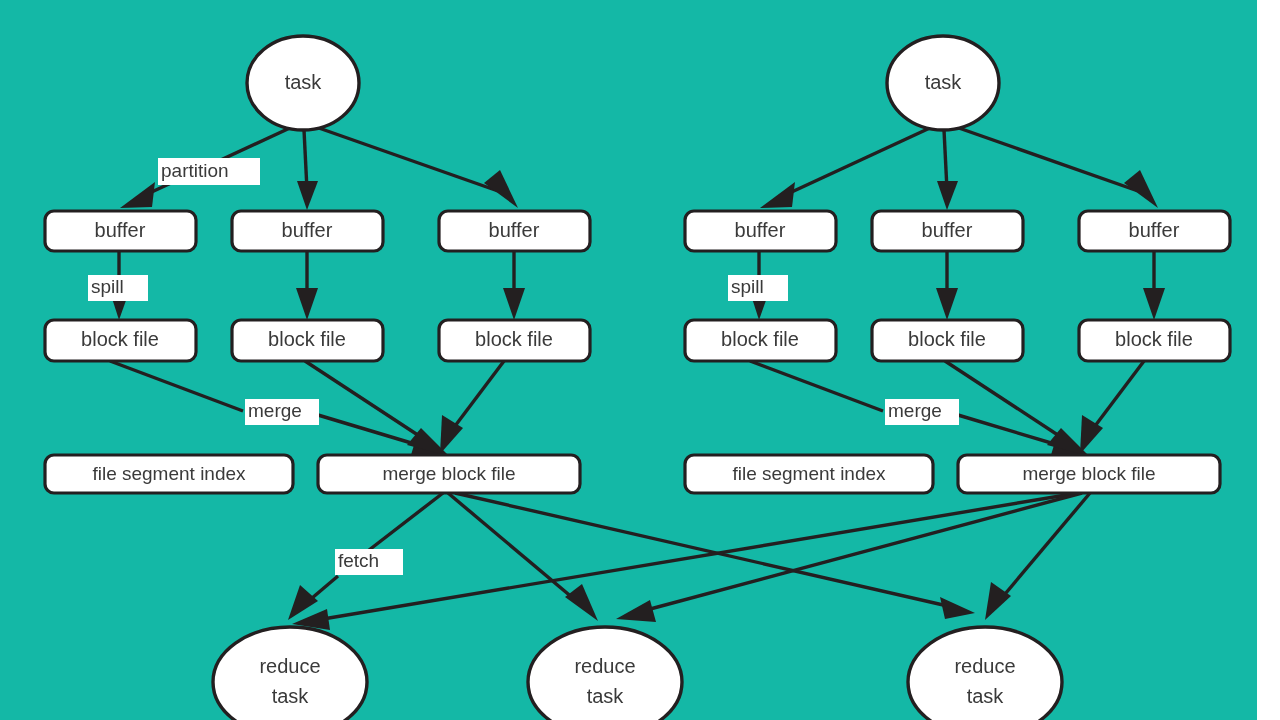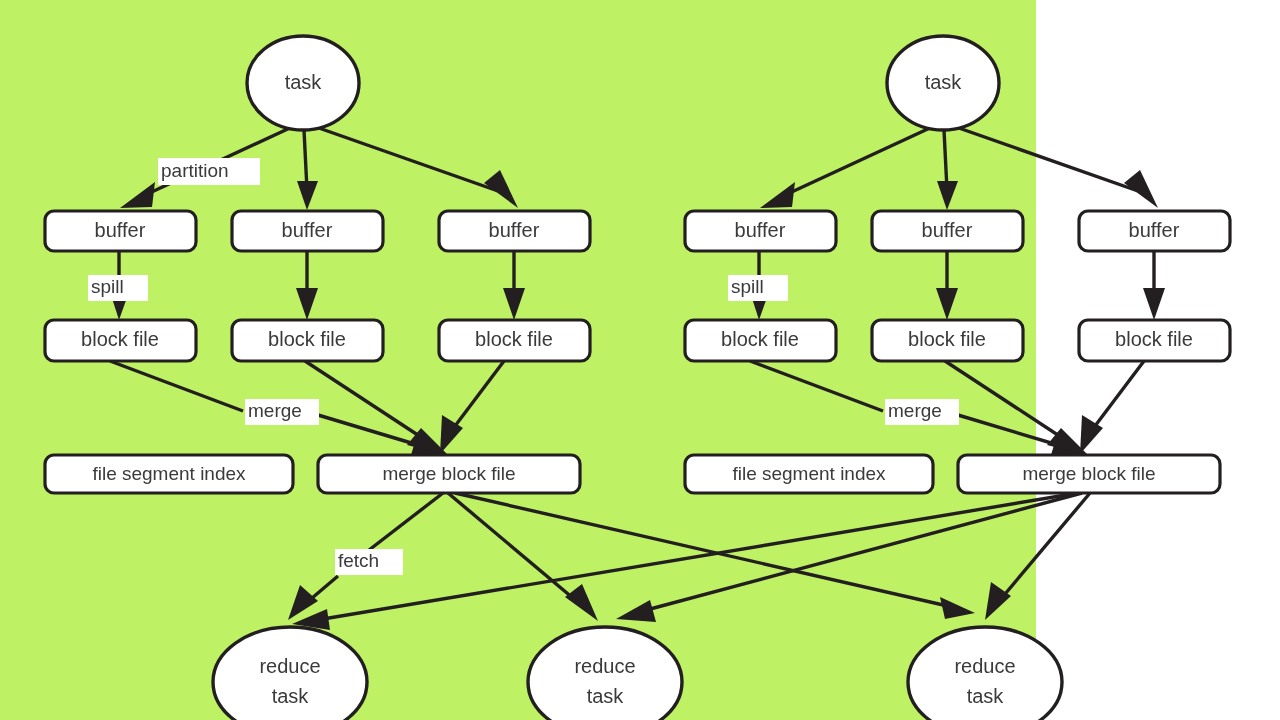--- a/index.html
+++ b/index.html
@@ -9,23 +9,23 @@
     background: #ffffff;
   }
   body {
     width: 1280px;
     height: 720px;
     overflow: hidden;
     font-family: "Liberation Sans", sans-serif;
   }
   #diagram-root {
     position: relative;
-    width: 1036px;
+    width: 1257px;
     height: 720px;
-    background: #bef264;
+    background: #14b8a6;
   }
   svg#diagram-svg {
     position: absolute;
     left: 0;
     top: 0;
     width: 1280px;
     height: 720px;
   }
   .node-box {
     fill: #ffffff;

